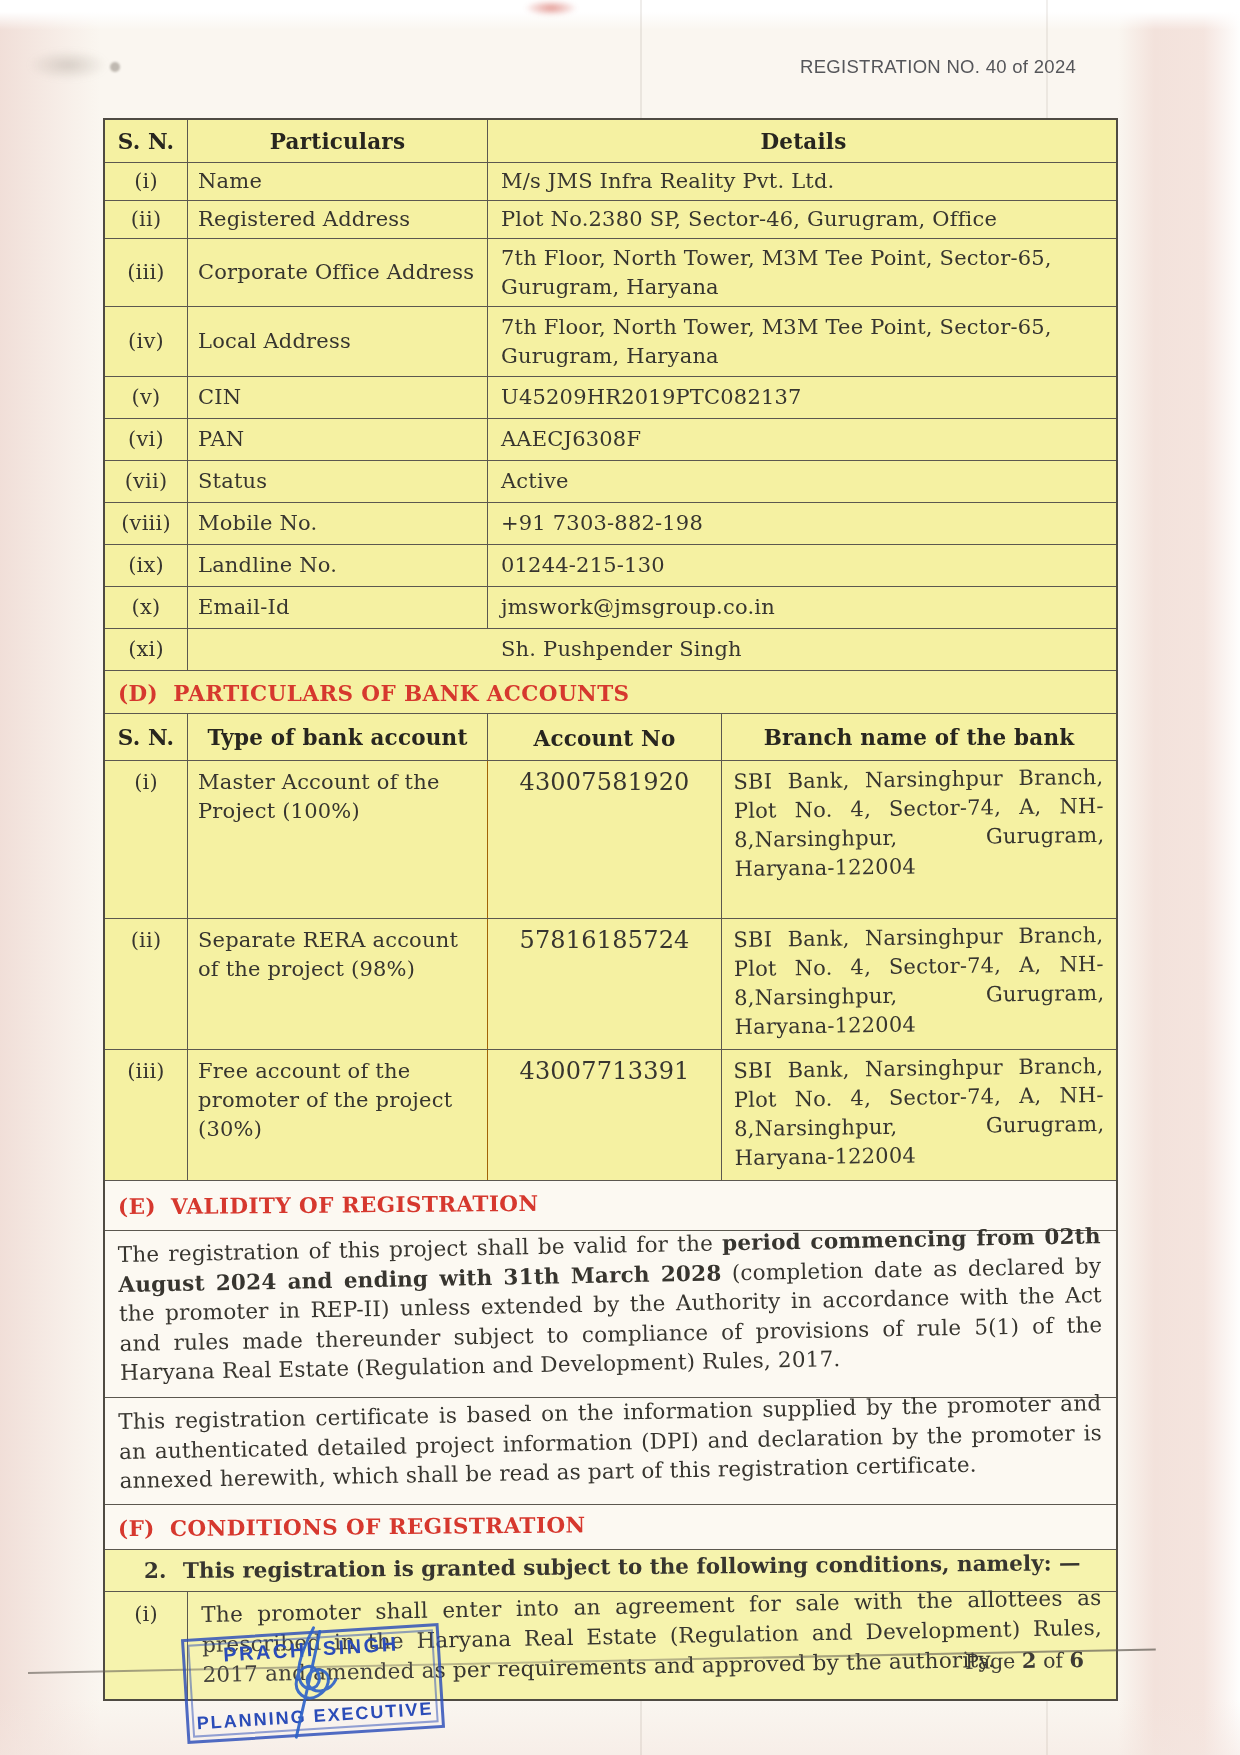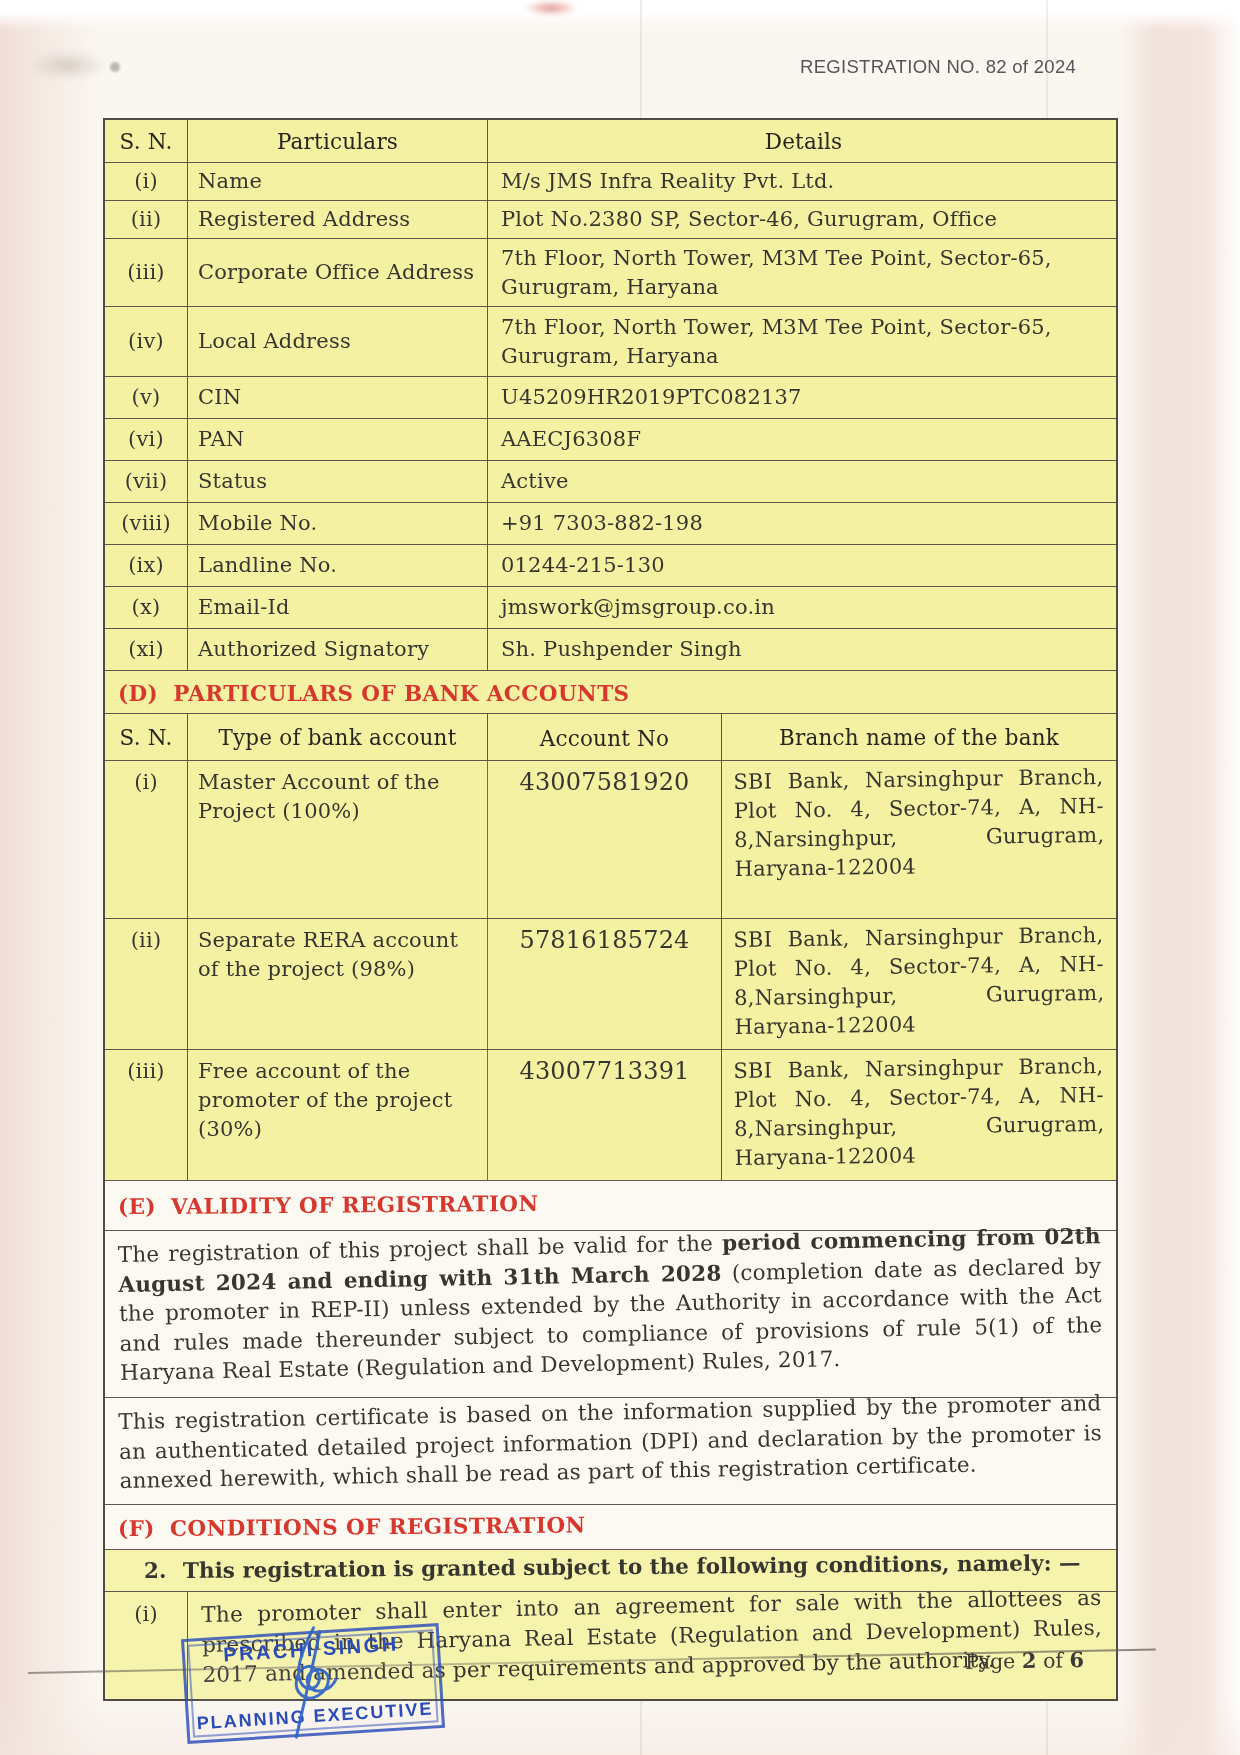--- a/index.html
+++ b/index.html
@@ -41,21 +41,21 @@
   .row:last-child{border-bottom:none;}
   .cell{padding:4px 10px;font-size:21px;line-height:29px;letter-spacing:.2px;}
   .c-sn{text-align:center;border-right:1px solid #5c584f;}
   .c-label{border-right:1px solid #5c584f;}
   .c-details{grid-column:3/5;padding-left:13px;}
   .yellow{background:#f5f1a2;}
   .yellow2{background:#f6f3ad;}
   .white{background:#fcf9f2;}
   .vc .cell{display:flex;align-items:center;}
   .vc .c-sn{justify-content:center;}
-  .thead .cell{font-weight:normal;text-align:center;display:flex;align-items:center;justify-content:center;font-size:21.5px;color:#28261f;}
+  .thead .cell{font-weight:bold;text-align:center;display:flex;align-items:center;justify-content:center;font-size:21.5px;color:#28261f;}
   .thead .c-label,.thead .c-sn{justify-content:center;}
 
   
   .rh-hdr{min-height:42px}.rh-s1{min-height:37px}.rh-s2{min-height:37px}
   .rh-d2{min-height:67px}.rh-d2b{min-height:69px}
   .rh-m{min-height:41px}
   .rh-sec{min-height:42px}
   .rh-bh{min-height:46px}
   .rh-b1{min-height:157px}.rh-b2{min-height:116px}.rh-b3{min-height:119px}
   .rh-eh{min-height:49px}
@@ -119,21 +119,21 @@
 <div class="tint tint-right"></div>
 <div class="tint tint-top"></div>
 <div class="tint tint-bottom"></div>
 <div class="fold fold-a"></div>
 <div class="fold fold-b"></div>
 <div class="fold fold-c"></div>
 <div class="smudge smudge-red"></div>
 <div class="smudge smudge-gray"></div>
 <div class="smudge smudge-dot"></div>
 
-<div class="reg-no">REGISTRATION NO. 82 of 2024</div>
+<div class="reg-no">REGISTRATION NO. 40 of 2024</div>
 
 <div class="cert">
 
   <div class="row yellow thead rh-hdr">
     <div class="cell c-sn">S. N.</div>
     <div class="cell c-label">Particulars</div>
     <div class="cell c-details">Details</div>
   </div>
 
   <div class="row yellow vc rh-s1">
@@ -181,21 +181,20 @@
     <div class="cell c-label">Landline No.</div>
     <div class="cell c-details">01244-215-130</div>
   </div>
   <div class="row yellow vc rh-m">
     <div class="cell c-sn">(x)</div>
     <div class="cell c-label">Email-Id</div>
     <div class="cell c-details">jmswork@jmsgroup.co.in</div>
   </div>
   <div class="row yellow vc rh-m">
     <div class="cell c-sn">(xi)</div>
-    <div class="cell c-label">Authorized Signatory</div>
     <div class="cell c-details">Sh. Pushpender Singh</div>
   </div>
 
   <div class="row yellow rh-sec">
     <div class="cell c-section">
       <span class="sec-letter">(D)</span>
       <span class="sec-title">PARTICULARS OF BANK ACCOUNTS</span>
     </div>
   </div>
 

